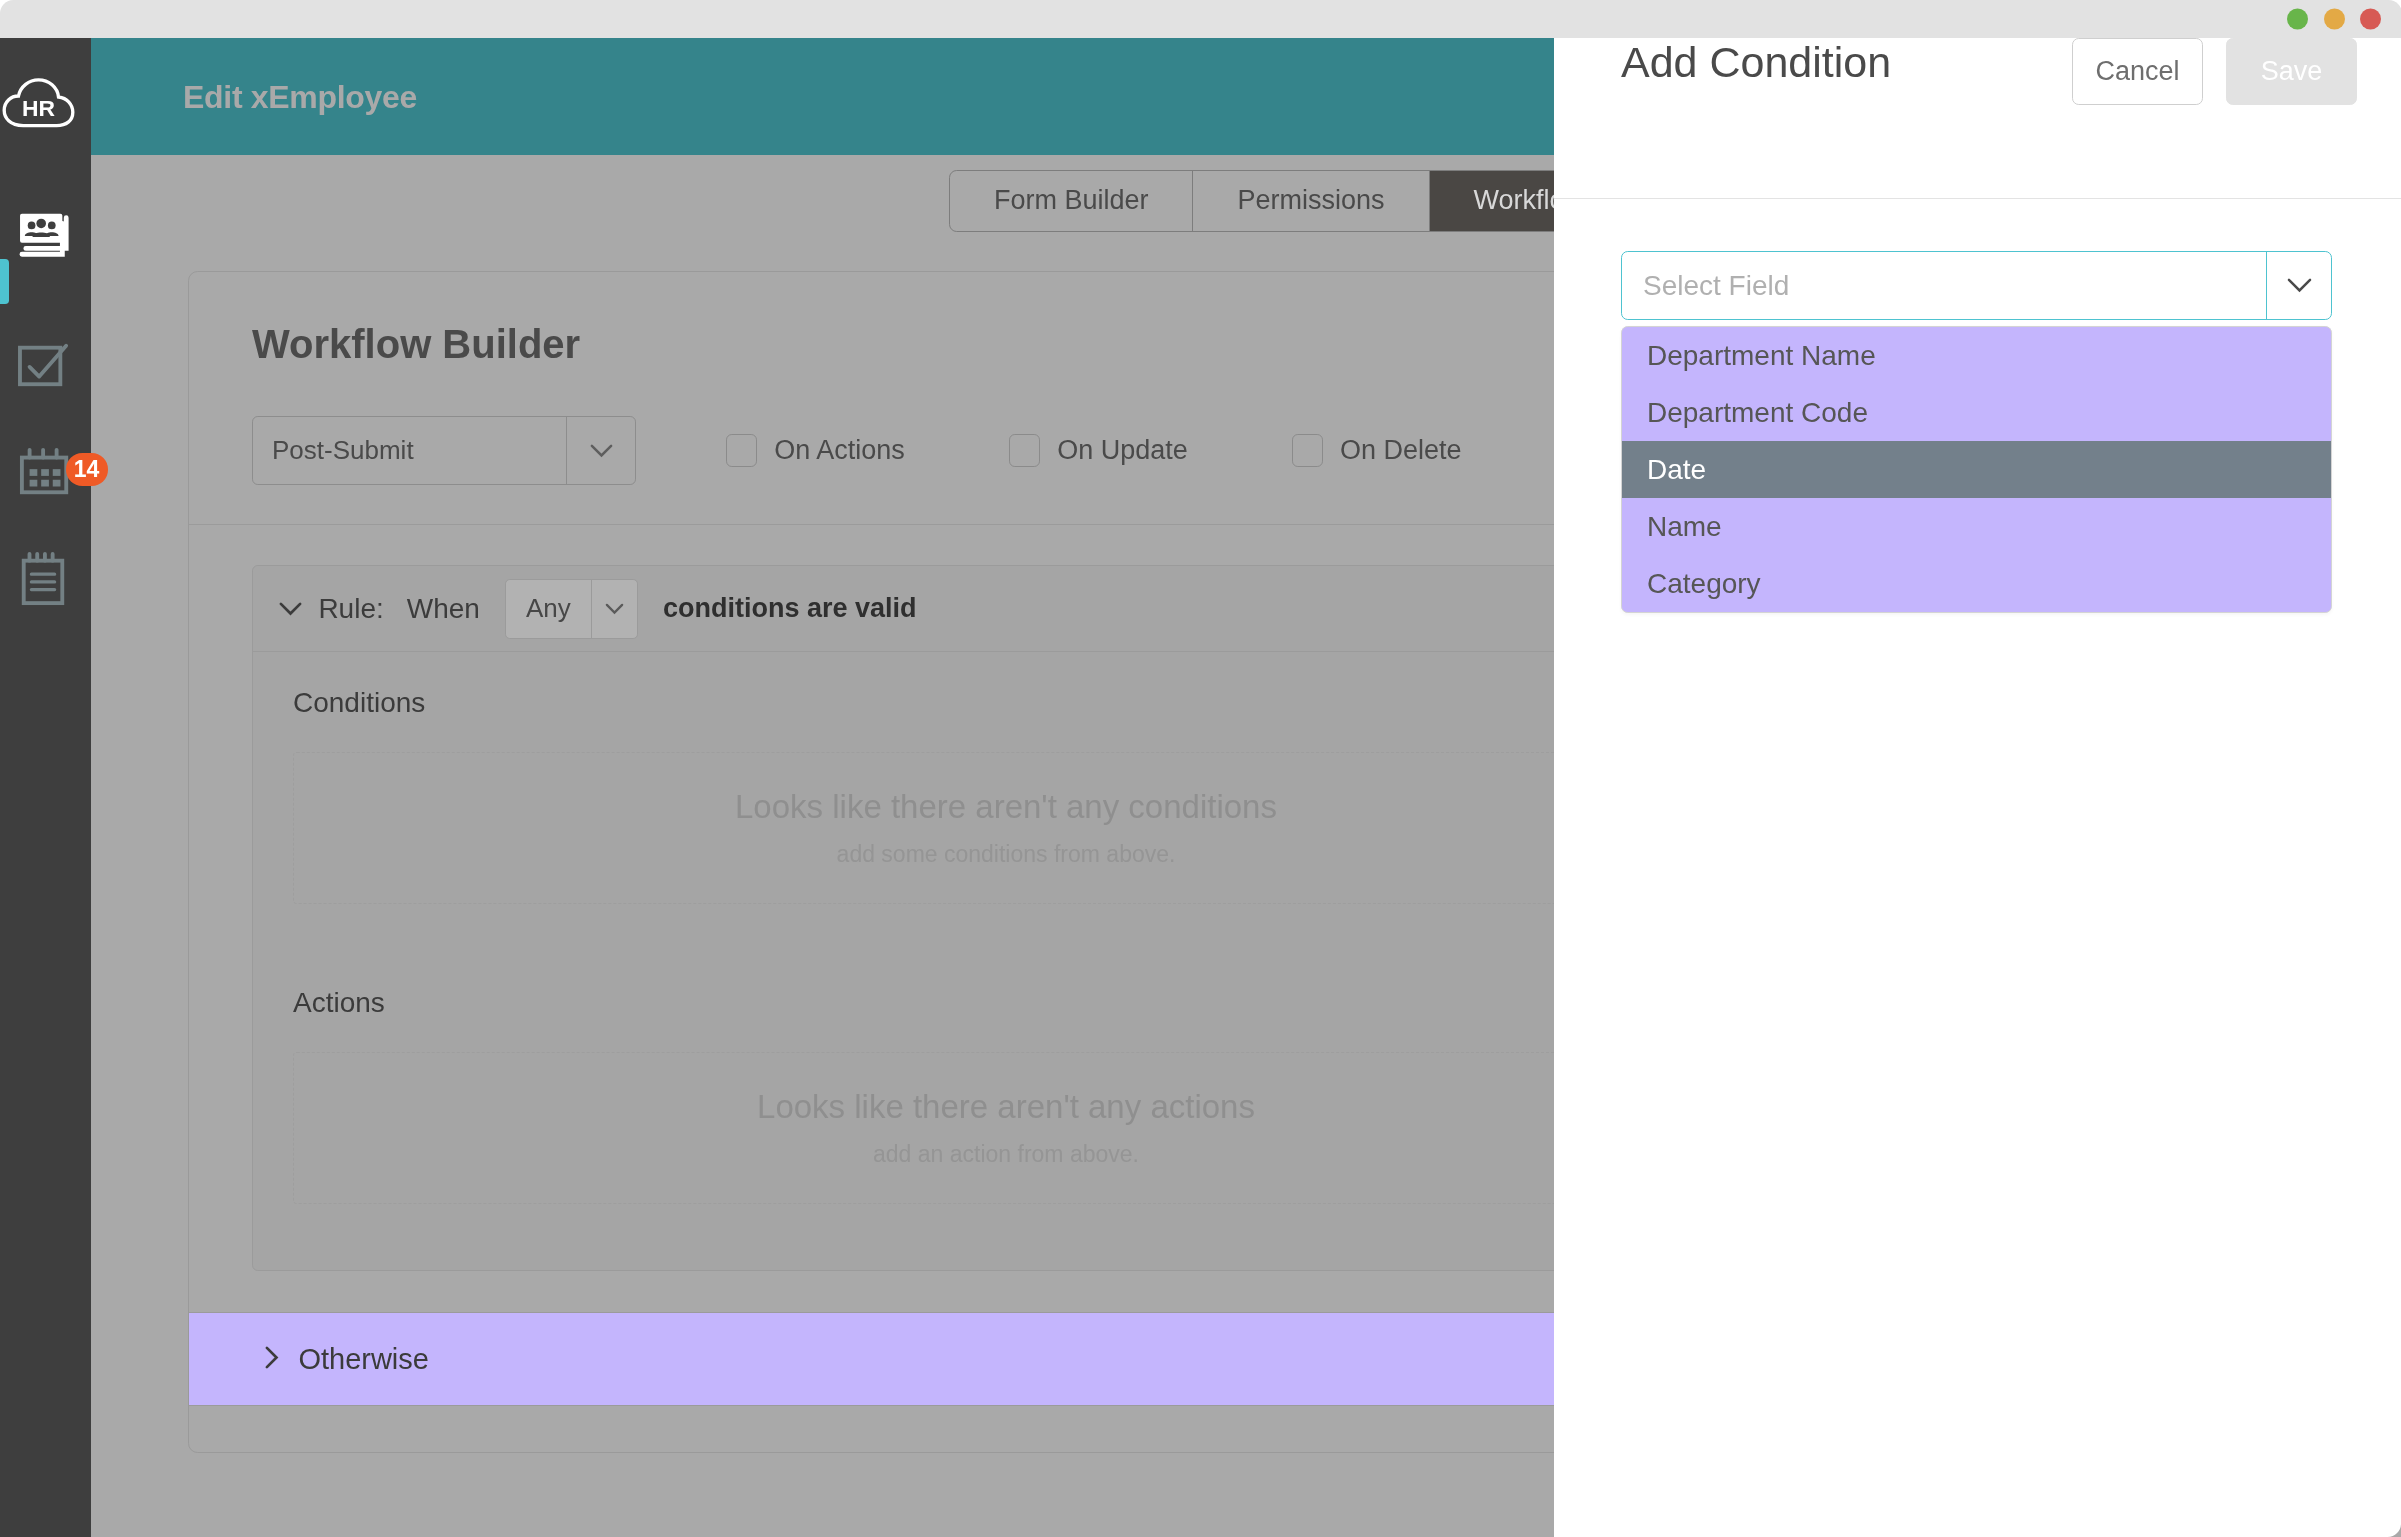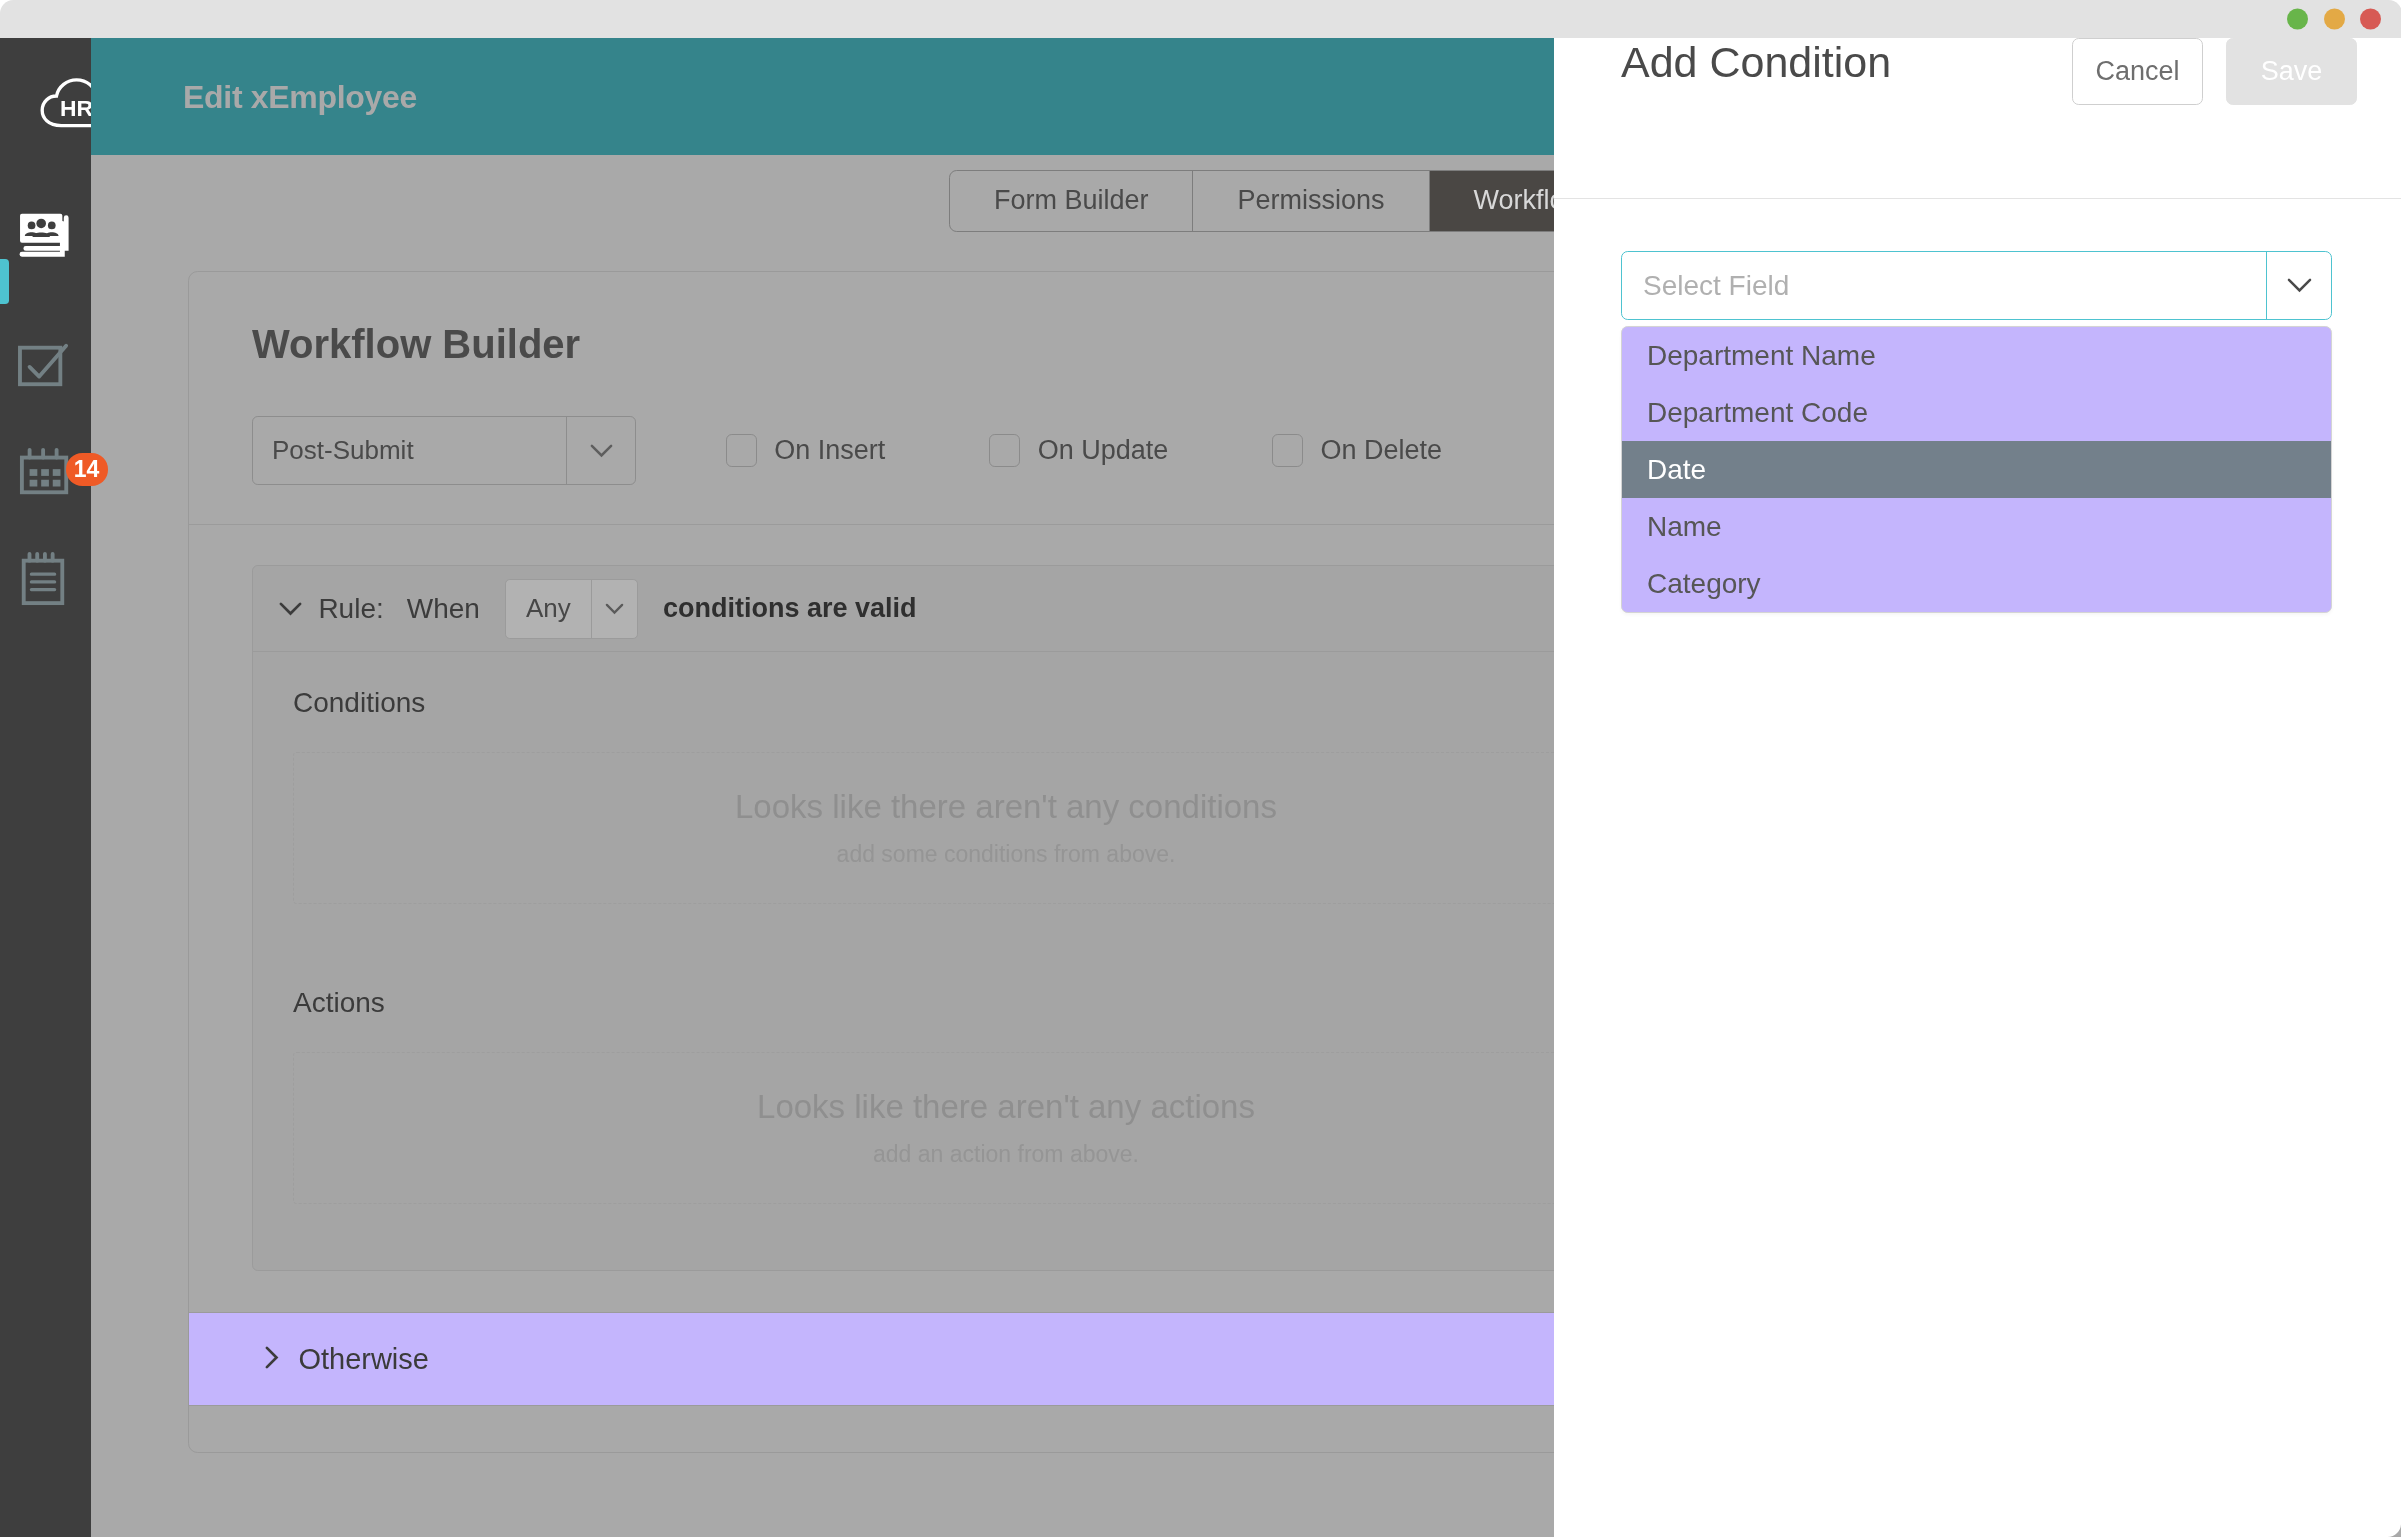--- a/index.html
+++ b/index.html
@@ -39,21 +39,21 @@
 
   
   #sidebar {
     position: absolute; left: 0; top: 0;
     width: 91px; height: 1499px;
     background: #3e3e3e;
   }
   .logo-wrap {
     position: absolute; left: 0; top: 27px;
     width: 115px; height: 83px;
-    display: flex; align-items: center; justify-content: flex-end;
+    display: flex; align-items: center; justify-content: flex-start;
   }
   .nav-icon {
     position: absolute; left: 0;
     width: 91px; height: 77px;
     display: flex; align-items: center; justify-content: center;
   }
   .nav-icon.i1 { top: 163px; }
   .nav-icon.i2 { top: 293px; }
   .nav-icon.i3 { top: 399px; }
   .nav-icon.i4 { top: 504px; }
@@ -410,21 +410,21 @@
         <span class="caret">
           <svg class="chev" width="25" height="15.4" viewBox="0 0 26 16">
             <path d="M3 3 L13 13 L23 3" fill="none" stroke="#5e5e5e" stroke-width="2.6" stroke-linecap="round"></path>
           </svg>
         </span>
       </div>
 
       <div class="checkbox-group">
         <label class="cb-item">
           <span class="cb-box"></span>
-          <span class="cb-label">On Insert</span>
+          <span class="cb-label">On Actions</span>
         </label>
         <label class="cb-item">
           <span class="cb-box"></span>
           <span class="cb-label">On Update</span>
         </label>
         <label class="cb-item">
           <span class="cb-box"></span>
           <span class="cb-label">On Delete</span>
         </label>
       </div>

